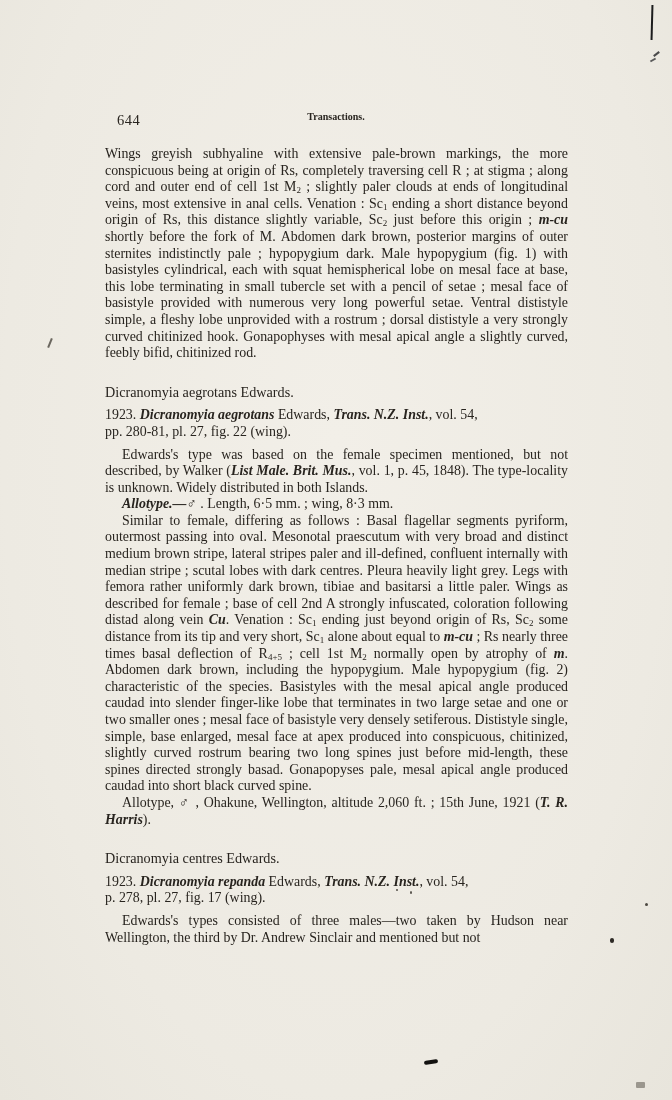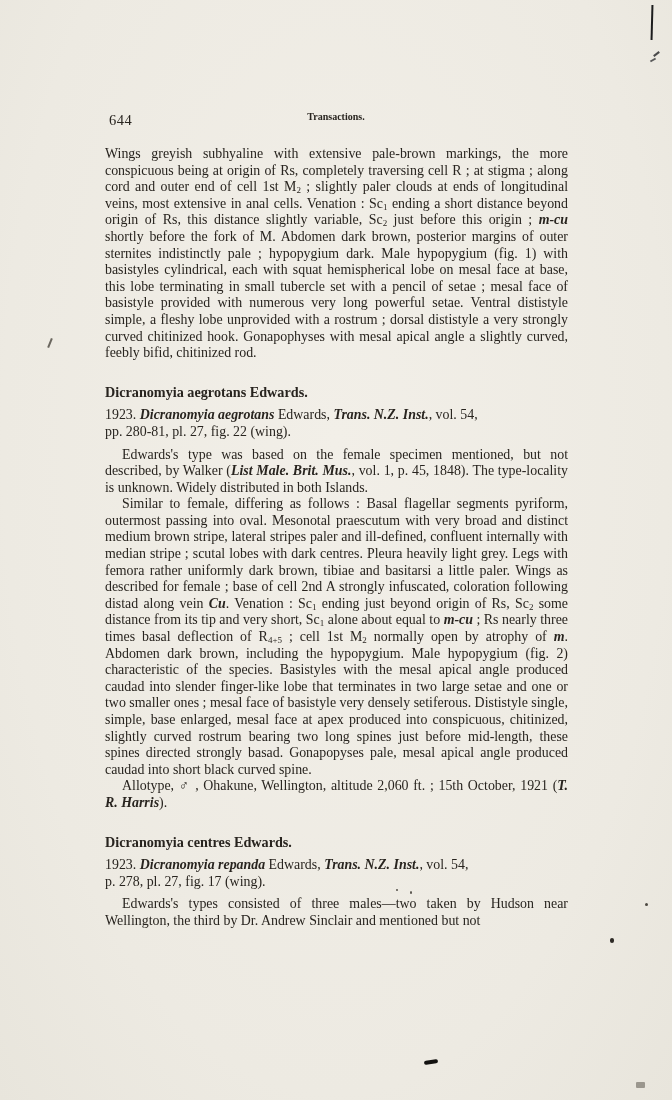--- a/index.html
+++ b/index.html
@@ -18,21 +18,21 @@
 
   .running-head {
     position: absolute;
     top: 111px;
     left: 105px;
     width: 462px;
     height: 20px;
   }
   .pageno {
     position: absolute;
-    left: 4px; top: 1px;
+    left: 12px; top: 1px;
     font-size: 14.5px;
     letter-spacing: 0.5px;
   }
   .runtitle {
     display: block;
     text-align: center;
     font-weight: bold;
     font-size: 10px;
   }
 
@@ -56,21 +56,21 @@
     margin-top: 22px;
     margin-bottom: 7px;
     text-indent: 0;
   }
   .para.citation {
     margin-top: 1px;
     margin-bottom: 6px;
   }
 
   .it { font-style: italic; font-weight: bold; }
-  .bd { font-weight: bold; }
+  .bd { font-weight: normal; }
   .sub { font-size: 9px; vertical-align: -2px; line-height: 0; }
 
   
   .artifact { position: absolute; }
   .art-vline   { right: 19px; top: 5px; width: 2px; height: 35px; background: #1d1d1d; transform: rotate(1.5deg); }
   .art-tick1   { right: 12px; top: 53px; width: 7px; height: 2px; background: #4a4a4a; transform: rotate(-38deg); }
   .art-tick2   { right: 16px; top: 59px; width: 6px; height: 2px; background: #5a5a5a; transform: rotate(-30deg); }
   .art-lmark   { left: 49px; top: 338px; width: 2px; height: 10px; background: #6b675f; transform: rotate(22deg); }
   .art-dot-a   { left: 610px; top: 938px; width: 4px; height: 5px; background: #2e2a25; border-radius: 2px; }
   .art-dot-b   { left: 645px; top: 903px; width: 3px; height: 3px; background: #4c4840; border-radius: 50%; }
@@ -98,20 +98,21 @@
   <header class="running-head">
     <span class="pageno">644</span>
     <span class="runtitle">Transactions.</span>
   </header>
 
   <main class="text-column">
       <p class="para body"><span>Wings greyish subhyaline with extensive pale-brown markings, the more conspicuous being at origin of Rs, completely traversing cell R ; at stigma ; along cord and outer end of cell 1st M</span><span class="sub">2</span><span> ; slightly paler clouds at ends of longitudinal veins, most extensive in anal cells. Venation : Sc</span><span class="sub">1</span><span> ending a short distance beyond origin of Rs, this distance slightly variable, Sc</span><span class="sub">2</span><span> just before this origin ; </span><span class="it">m-cu</span><span> shortly before the fork of M. Abdomen dark brown, posterior margins of outer sternites indistinctly pale ; hypopygium dark. Male hypopygium (fig. 1) with basistyles cylindrical, each with squat hemispherical lobe on mesal face at base, this lobe terminating in small tubercle set with a pencil of setae ; mesal face of basistyle provided with numerous very long powerful setae. Ventral dististyle simple, a fleshy lobe unprovided with a rostrum ; dorsal dististyle a very strongly curved chitinized hook. Gonapophyses with mesal apical angle a slightly curved, feebly bifid, chitinized rod.</span></p>
       <p class="para heading"><span class="bd">Dicranomyia aegrotans Edwards.</span></p>
       <p class="para citation"><span>1923. </span><span class="it">Dicranomyia aegrotans</span><span> Edwards, </span><span class="it">Trans. N.Z. Inst.</span><span>, vol. 54,</span><br><span>pp. 280-81, pl. 27, fig. 22 (wing).</span></p>
       <p class="para body indent"><span>Edwards's type was based on the female specimen mentioned, but not described, by Walker (</span><span class="it">List Male. Brit. Mus.</span><span>, vol. 1, p. 45, 1848). The type-locality is unknown. Widely distributed in both Islands.</span></p>
+      <p class="para body indent"><span class="it">Allotype.—</span><span>♂ . Length, 6·5 mm. ; wing, 8·3 mm.</span></p>
       <p class="para body indent"><span>Similar to female, differing as follows : Basal flagellar segments pyriform, outermost passing into oval. Mesonotal praescutum with very broad and distinct medium brown stripe, lateral stripes paler and ill-defined, confluent internally with median stripe ; scutal lobes with dark centres. Pleura heavily light grey. Legs with femora rather uniformly dark brown, tibiae and basitarsi a little paler. Wings as described for female ; base of cell 2nd A strongly infuscated, coloration following distad along vein </span><span class="it">Cu</span><span>. Venation : Sc</span><span class="sub">1</span><span> ending just beyond origin of Rs, Sc</span><span class="sub">2</span><span> some distance from its tip and very short, Sc</span><span class="sub">1</span><span> alone about equal to </span><span class="it">m-cu</span><span> ; Rs nearly three times basal deflection of R</span><span class="sub">4+5</span><span> ; cell 1st M</span><span class="sub">2</span><span> normally open by atrophy of </span><span class="it">m</span><span>. Abdomen dark brown, including the hypopygium. Male hypopygium (fig. 2) characteristic of the species. Basistyles with the mesal apical angle produced caudad into slender finger-like lobe that terminates in two large setae and one or two smaller ones ; mesal face of basistyle very densely setiferous. Dististyle single, simple, base enlarged, mesal face at apex produced into conspicuous, chitinized, slightly curved rostrum bearing two long spines just before mid-length, these spines directed strongly basad. Gonapopyses pale, mesal apical angle produced caudad into short black curved spine.</span></p>
-      <p class="para body indent"><span>Allotype, ♂ , Ohakune, Wellington, altitude 2,060 ft. ; 15th October, 1921 (</span><span class="it">T. R. Harris</span><span>).</span></p>
+      <p class="para body indent"><span>Allotype, ♂ , Ohakune, Wellington, altitude 2,060 ft. ; 15th June, 1921 (</span><span class="it">T. R. Harris</span><span>).</span></p>
       <p class="para heading"><span class="bd">Dicranomyia centres Edwards.</span></p>
       <p class="para citation"><span>1923. </span><span class="it">Dicranomyia repanda</span><span> Edwards, </span><span class="it">Trans. N.Z. Inst.</span><span>, vol. 54,</span><br><span>p. 278, pl. 27, fig. 17 (wing).</span></p>
       <p class="para body indent"><span>Edwards's types consisted of three males—two taken by Hudson near Wellington, the third by Dr. Andrew Sinclair and mentioned but not</span></p>
     </main>
 
 </div>
 
 </body></html>

